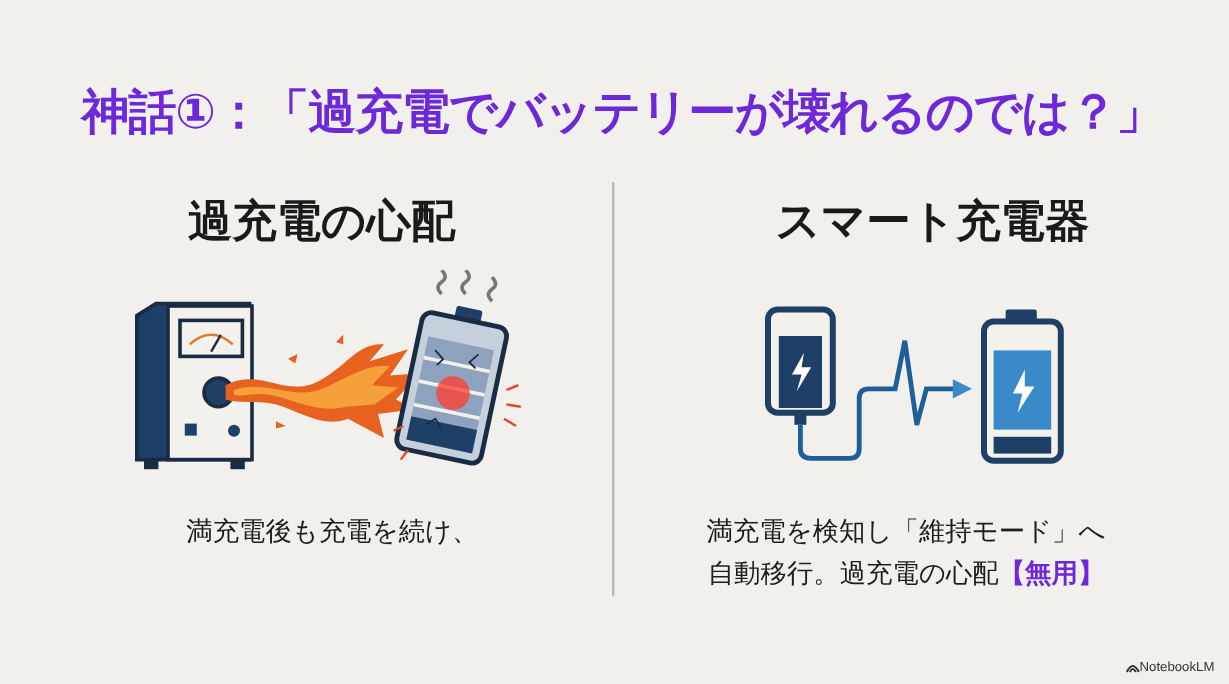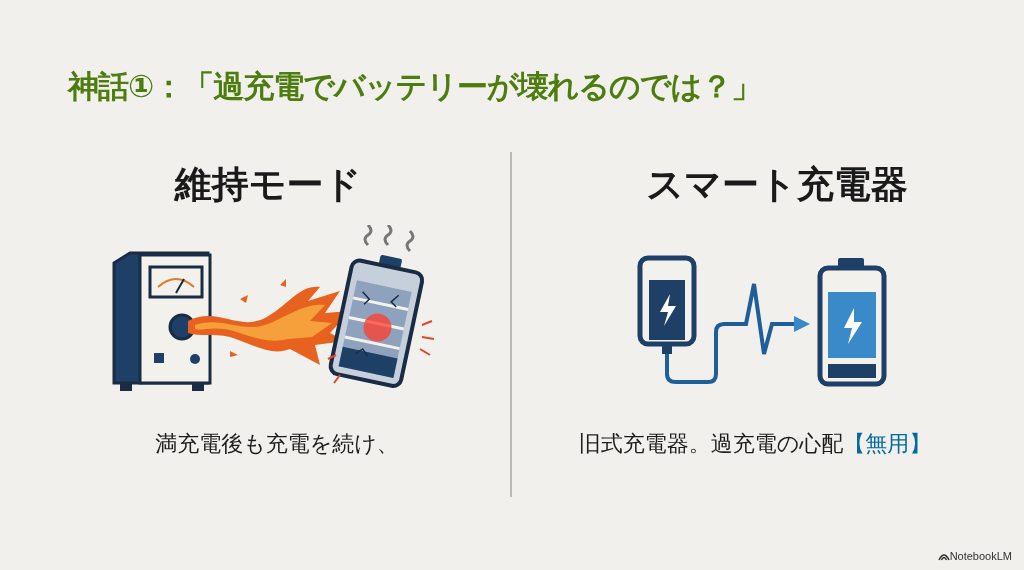--- a/index.html
+++ b/index.html
@@ -5,22 +5,22 @@
   html, body { margin:0; padding:0; }
   body {
     width:1024px; height:570px; overflow:hidden;
     background:#f1f0ec;
     font-family:"DejaVu Sans", sans-serif;
     color:#1d1d1d;
     position:relative;
   }
   .title {
     position:absolute; left:68px; top:66px;
-    font-size:31px; font-weight:bold; letter-spacing:-1px;
-    color:#4d7c0f; white-space:nowrap;
+    font-size:40px; font-weight:bold; letter-spacing:-1px;
+    color:#6d28d9; white-space:nowrap;
   }
   .divider {
     position:absolute; left:510px; top:152px;
     width:2px; height:345px; background:#b9b9b6;
   }
   .col-heading {
     position:absolute; top:160px;
     font-size:37px; font-weight:bold; color:#1a1a1a;
     text-align:center; white-space:nowrap;
   }
@@ -30,33 +30,33 @@
   .illus.left { left:100px; top:225px; width:340px; height:180px; }
   .illus.right { left:620px; top:240px; width:280px; height:160px; }
   .desc {
     position:absolute; top:426px;
     font-size:22px; line-height:35px; color:#1d1d1d;
     text-align:center; white-space:nowrap;
   }
   .desc.left { left:112px; width:330px; }
   .desc.right { left:540px; width:430px; }
   .hl-orange { color:#d26a1f; font-weight:bold; }
-  .hl-blue { color:#0369a1; font-weight:normal; }
+  .hl-blue { color:#6d28d9; font-weight:bold; }
   .badge {
     position:absolute; right:12px; bottom:8px;
     font-size:11px; color:#333; display:flex; align-items:center; gap:0;
     font-family:"Liberation Sans", sans-serif;
   }
 </style>
 </head>
 <body>
 
 <div class="title">神話①：「過充電でバッテリーが壊れるのでは？」</div>
 
-<div class="col-heading left">維持モード</div>
+<div class="col-heading left">過充電の心配</div>
 <div class="col-heading right">スマート充電器</div>
 
 <div class="divider"></div>
 
 <div class="illus left">
   <svg width="340" height="180" viewBox="0 0 340 180">
 
     <g>
       <path d="M14 38 L30 28 L108 28 L108 158 L14 158 Z" fill="#1e3f66" stroke="#1a2b44" stroke-width="3"></path>
       <rect x="40" y="30" width="70" height="128" fill="#f3f1ec" stroke="#1a2b44" stroke-width="3"></rect>
@@ -119,22 +119,23 @@
       <path d="M234 68 L224 88 L232 88 L228 104 L242 82 L234 82 Z" fill="#ffffff"></path>
     </g>
   </svg>
 </div>
 
 <div class="desc left">
   <div>満充電後も充電を続け、</div>
 </div>
 
 <div class="desc right">
+  <div>満充電を検知し「維持モード」へ</div>
   <div>
-    <span>旧式充電器。過充電の心配</span><span class="hl-blue">【無用】</span>
+    <span>自動移行。過充電の心配</span><span class="hl-blue">【無用】</span>
   </div>
 </div>
 
 <div class="badge">
   <svg width="12" height="9" viewBox="0 0 12 9">
     <path d="M1 8 Q6 -2 11 8" fill="none" stroke="#333" stroke-width="1.6"></path>
     <path d="M3.5 8 Q6 3 8.5 8" fill="none" stroke="#333" stroke-width="1.6"></path>
   </svg>
   <span>NotebookLM</span>
 </div>

